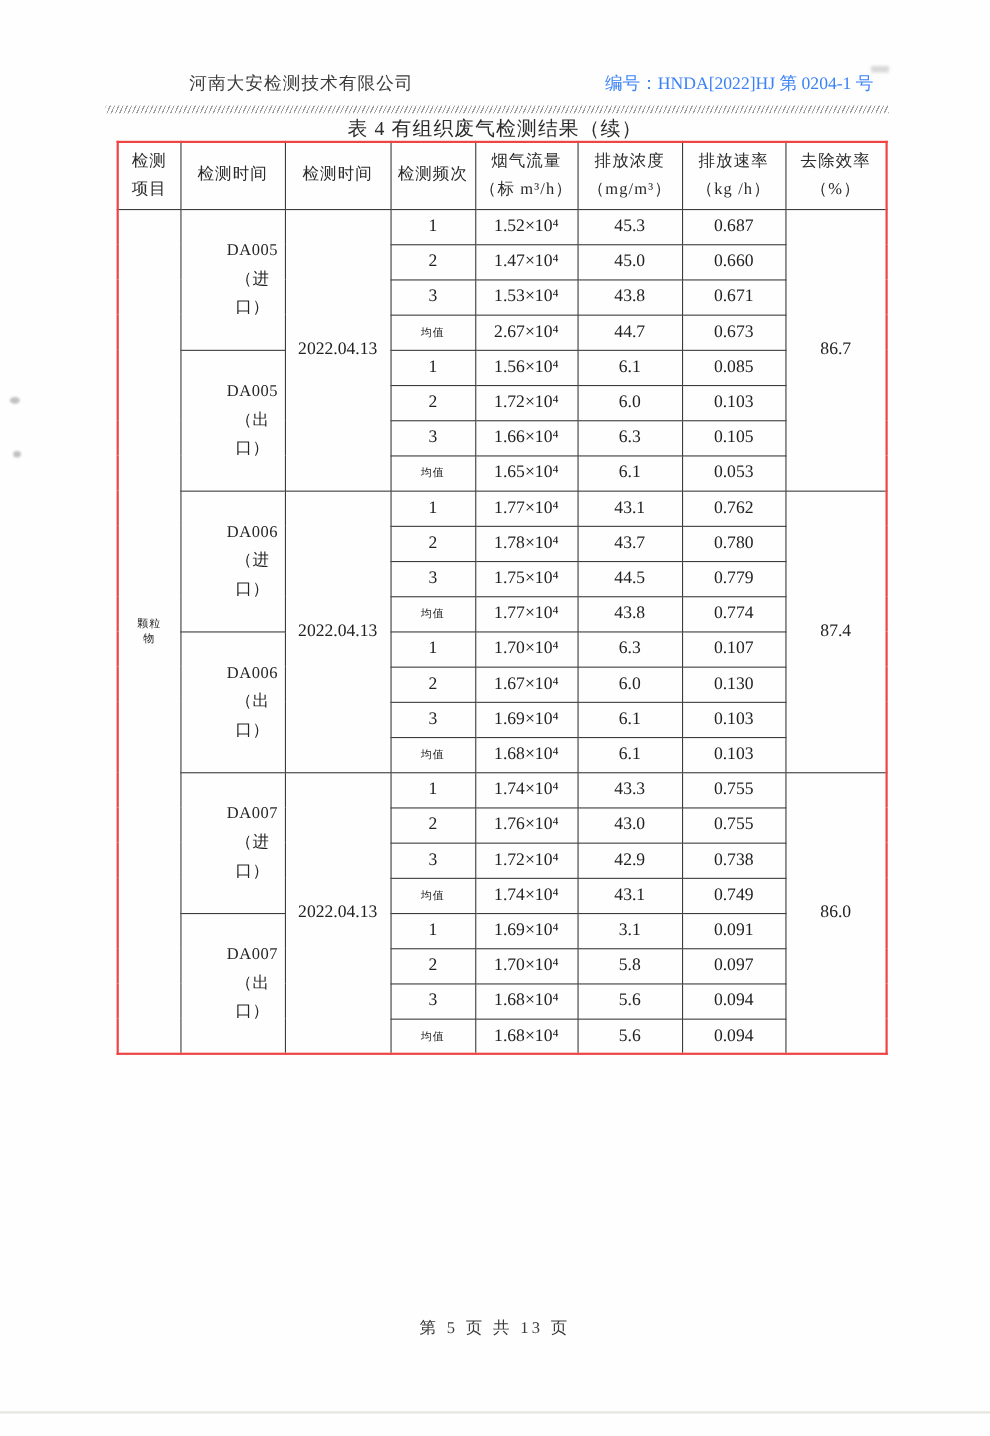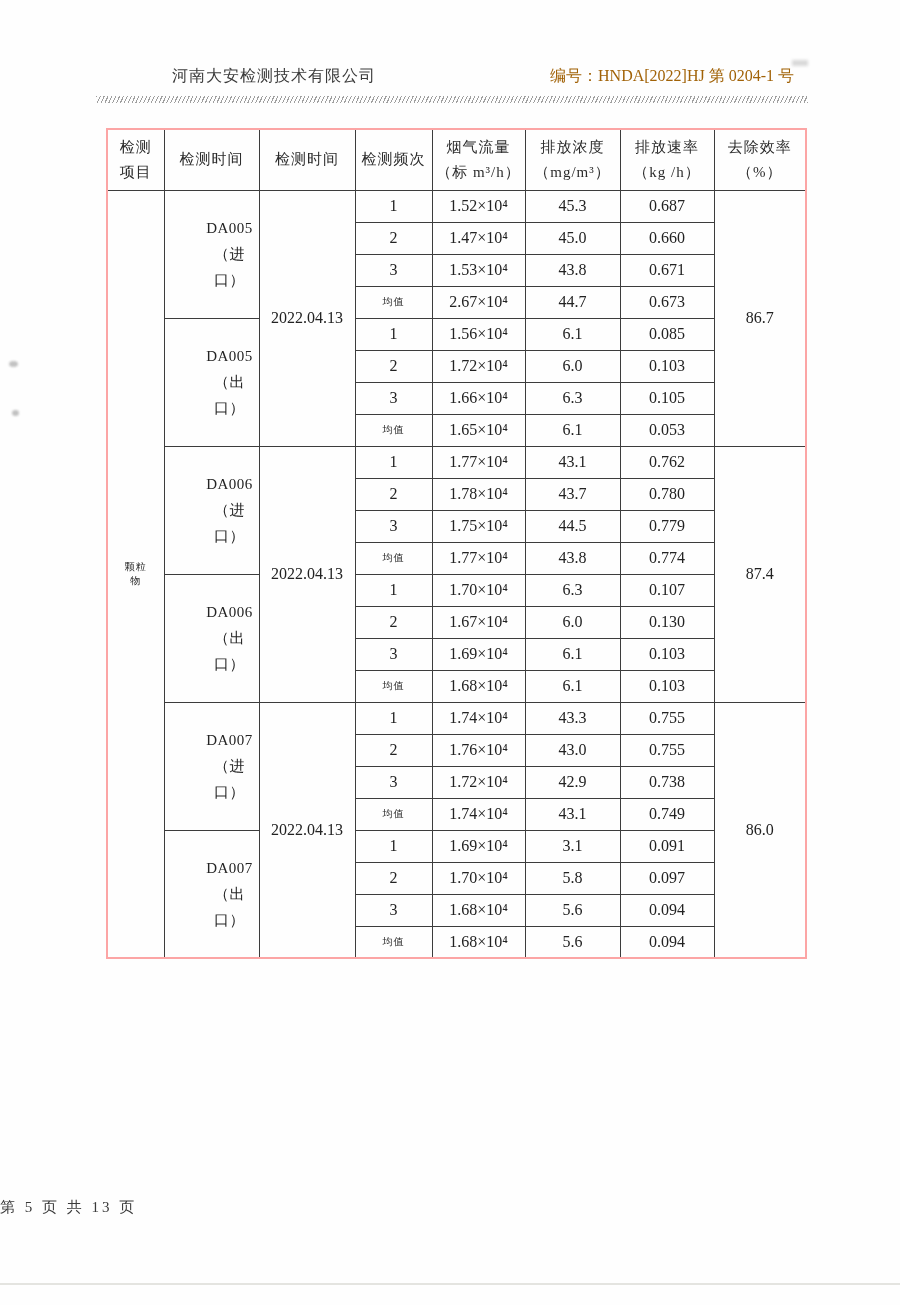--- a/index.html
+++ b/index.html
@@ -13,72 +13,73 @@
   }
   .page { position: absolute; inset: 0; background: #fefefe; }
 
   
   .company {
     position: absolute; left: 128px; top: 66px;
     font-size: 16px; letter-spacing: 1px; color: #3a3a3a; margin-left: 44px;
   }
   .doc-number {
     position: absolute; right: 106px; top: 66px;
-    font-size: 16px; color: #a16207;
+    font-size: 16px; color: #3b82f6;
   }
   .header-rule {
     position: absolute; left: 96px; top: 96px; width: 712px; height: 7px;
     background: repeating-linear-gradient(115deg, #8f8f8f 0px, #8f8f8f 1px, transparent 1px, transparent 3.5px);
     opacity: .85;
   }
   .doc-title {
     position: absolute; left: 0; top: 105px; width: 100%;
     text-align: center; font-size: 18px; letter-spacing: 1px; color: #2c2c2c;
   }
 
   
   table.report {
     position: absolute; left: 106px; top: 128px; width: 699px;
     border-collapse: collapse; table-layout: fixed;
-    border: 2px solid #fca5a5;
+    border: 2px solid #ef4444;
   }
   table.report th, table.report td {
     border: 1px solid #3c3c3c;
     text-align: center; vertical-align: middle;
     padding: 0;
     font-weight: normal;
   }
   tr.hdr { height: 61px; }
   tr.r { height: 32px; }
   .zh { font-size: 10px; letter-spacing: 1px; }
   .hdr-line { line-height: 25px; font-size: 15px; letter-spacing: 1px; color: #2b2b2b; }
   .num { font-size: 16px; color: #222; }
   .pt-line { line-height: 26px; font-size: 15px; color: #242424; letter-spacing: 0.5px; margin-left: 36px; }
 
   
   .page-footer {
     position: absolute; left: 0; top: 1198px; width: 100%;
-    font-size: 15px; letter-spacing: 3px; color: #3a3a3a;
+    text-align: center; font-size: 15px; letter-spacing: 3px; color: #3a3a3a;
   }
 
   
   .speck { position: absolute; border-radius: 50%; filter: blur(1px); }
   .speck1 { left: 9px;  top: 361px; width: 9px; height: 6px; background: #9a9a9a; opacity: .6; }
   .speck2 { left: 12px; top: 410px; width: 7px; height: 6px; background: #8e8e8e; opacity: .55; }
   .smudge-tr { position: absolute; right: 92px; top: 60px; width: 16px; height: 6px; background: #d9d9d9; filter: blur(1.5px); }
   .bottom-edge { position: absolute; left: 0; top: 1283px; width: 100%; height: 2px; background: #e4e4e0; }
 </style>
 </head>
 <body>
 
 <div class="page">
 
   <div class="company">河南大安检测技术有限公司</div>
   <div class="doc-number">编号：HNDA[2022]HJ 第 0204-1 号</div>
   <div class="header-rule"></div>
+  <div class="doc-title">表 4  有组织废气检测结果（续）</div>
 
   <table class="report">
     <colgroup>
       <col style="width:57px">
         <col style="width:95px">
         <col style="width:96px">
         <col style="width:77px">
       <col style="width:93px">
         <col style="width:95px">
         <col style="width:94px">

